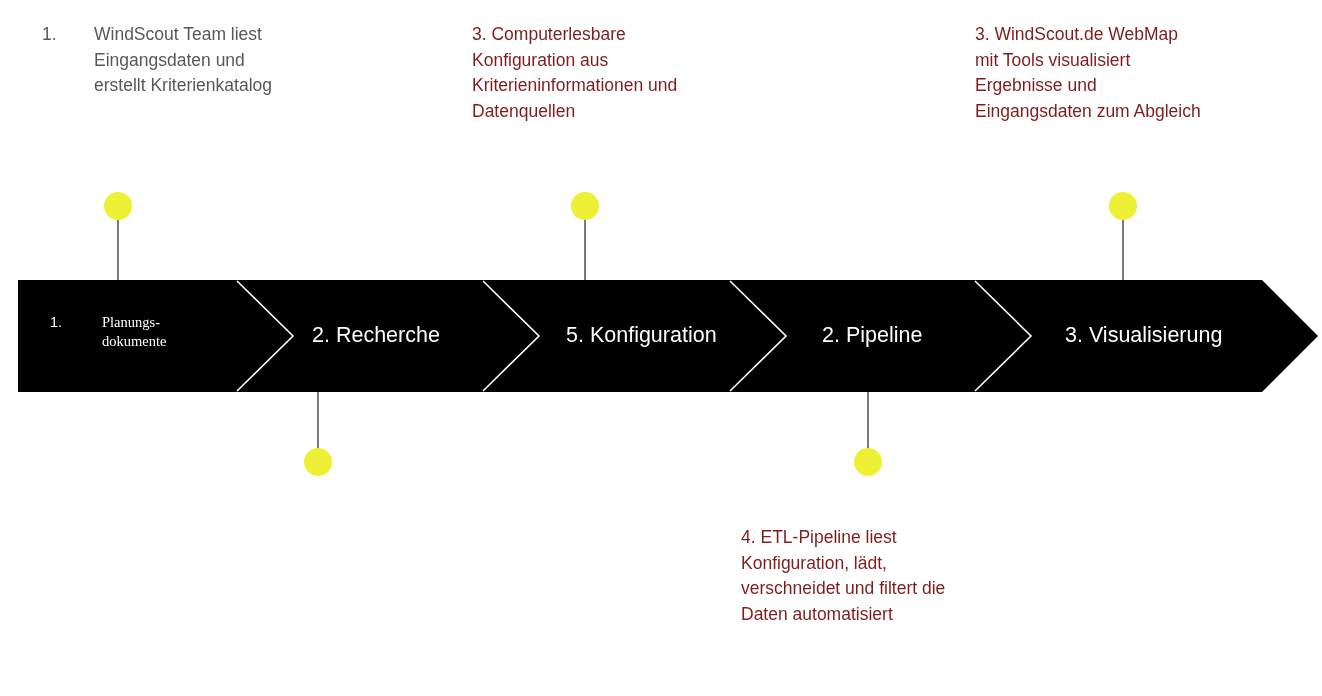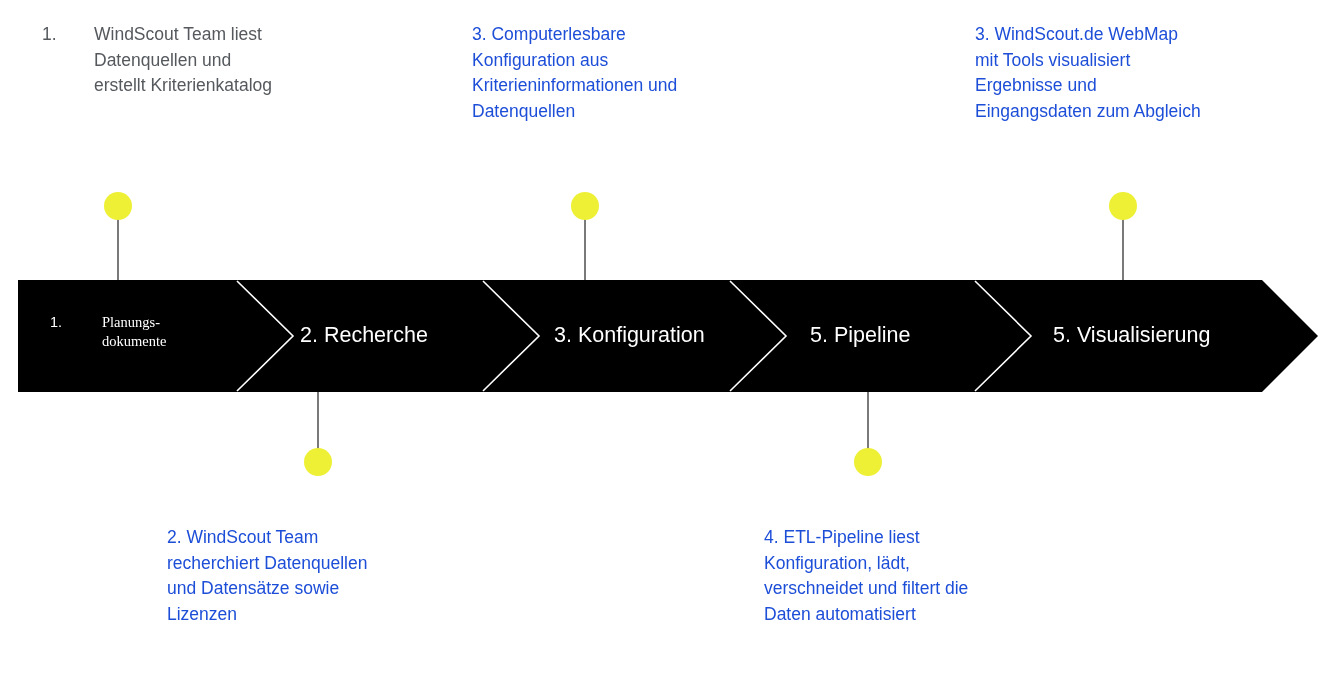--- a/index.html
+++ b/index.html
@@ -19,21 +19,21 @@
   #stage {
     position: absolute;
     left: 0; top: 0;
     width: 1322px;
     height: 696px;
   }
 
   
   .note {
     position: absolute;
-    color: #1d4ed8;
+    color: #7f1d1d;
     font-size: 17.5px;
     line-height: 25.5px;
     font-family: "Liberation Sans", sans-serif;
     white-space: pre-line;
   }
   .note-marker-row {
     position: absolute;
     display: flex;
     align-items: flex-start;
     color: #55595d;
@@ -60,20 +60,21 @@
   }
 
   
   .seg-label {
     position: absolute;
     color: #ffffff;
     font-family: "Liberation Sans", sans-serif;
     font-size: 21.5px;
     line-height: 26px;
     white-space: nowrap;
+    margin-left: 12px;
   }
   .seg-label-small {
     position: absolute;
     color: #ffffff;
     font-size: 14.5px;
     line-height: 19px;
     display: flex;
     align-items: flex-start;
   }
   .seg-label-small .mk {
@@ -101,40 +102,36 @@
   }
 </style>
 </head>
 <body>
 
 <div id="stage">
 
   <div class="note-marker-row" style="left:42px; top:22px; width:330px;">
     <span class="note-marker">1.</span>
     <span class="note-marker-body">WindScout Team liest
-Datenquellen und
+Eingangsdaten und
 erstellt Kriterienkatalog</span>
   </div>
 
   <div class="note" style="left:472px; top:22px; width:300px;">3. Computerlesbare
 Konfiguration aus
 Kriterieninformationen und
 Datenquellen</div>
 
   <div class="note" style="left:975px; top:22px; width:320px;">3. WindScout.de WebMap
 mit Tools visualisiert
 Ergebnisse und
 Eingangsdaten zum Abgleich</div>
 
-  <div class="note" style="left:167px; top:525px; width:290px;">2. WindScout Team
-recherchiert Datenquellen
-und Datensätze sowie
-Lizenzen</div>
 
-  <div class="note" style="left:741px; top:525px; width:300px;margin-left:23px;">4. ETL-Pipeline liest
+  <div class="note" style="left:741px; top:525px; width:300px;">4. ETL-Pipeline liest
 Konfiguration, lädt,
 verschneidet und filtert die
 Daten automatisiert</div>
 
   <div class="connector" style="left:117px; top:206px; height:76px;"></div>
   <div class="connector" style="left:584px; top:206px; height:76px;"></div>
   <div class="connector" style="left:1122px; top:206px; height:76px;"></div>
   <div class="connector" style="left:317px; top:390px; height:74px;"></div>
   <div class="connector" style="left:867px; top:390px; height:74px;"></div>
 
@@ -149,25 +146,25 @@
   </svg>
 
   <div class="seg-label-small" style="left:50px; top:313px; width:185px;">
     <span class="mk">1.</span>
     <span class="bd">Planungs-
 dokumente</span>
   </div>
 
   <div class="seg-label" style="left:300px; top:322px;">2. Recherche</div>
 
-  <div class="seg-label" style="left:554px; top:322px;">3. Konfiguration</div>
+  <div class="seg-label" style="left:554px; top:322px;">5. Konfiguration</div>
 
-  <div class="seg-label" style="left:810px; top:322px;">5. Pipeline</div>
+  <div class="seg-label" style="left:810px; top:322px;">2. Pipeline</div>
 
-  <div class="seg-label" style="left:1053px; top:322px;">5. Visualisierung</div>
+  <div class="seg-label" style="left:1053px; top:322px;">3. Visualisierung</div>
 
   <div class="dot" style="left:104px; top:192px;"></div>
   <div class="dot" style="left:571px; top:192px;"></div>
   <div class="dot" style="left:1109px; top:192px;"></div>
   <div class="dot" style="left:304px; top:448px;"></div>
   <div class="dot" style="left:854px; top:448px;"></div>
 
 </div>
 
 </body></html>

